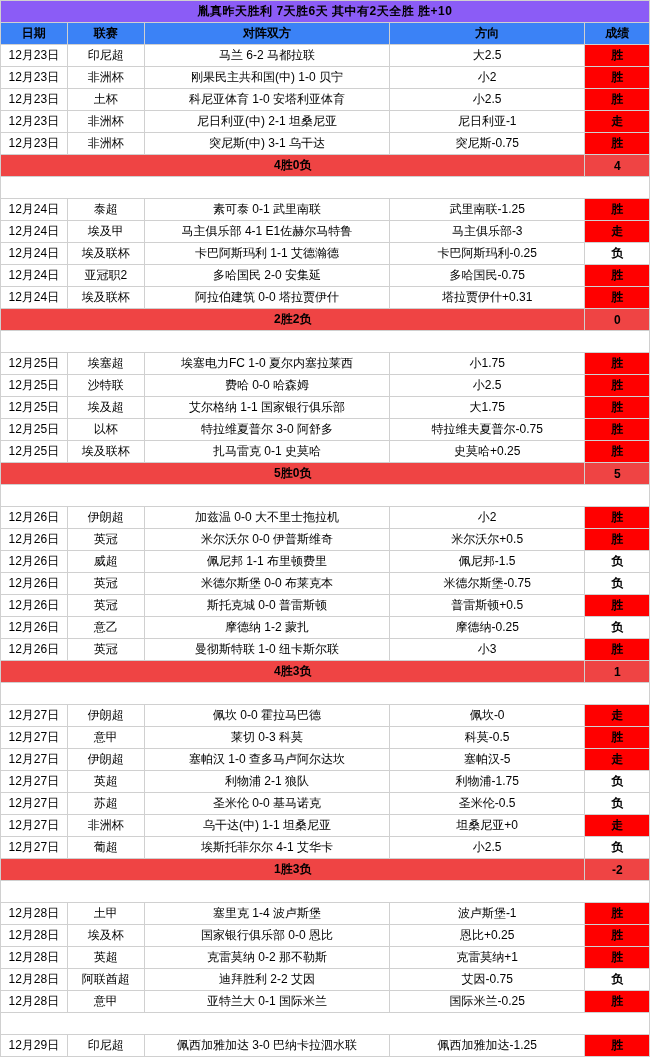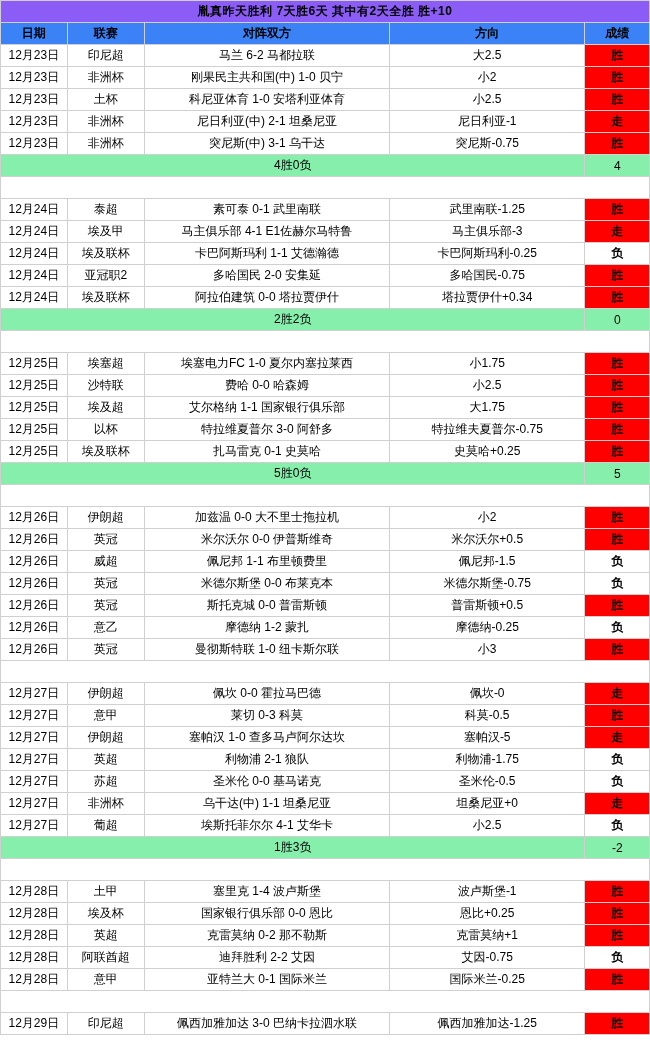--- a/index.html
+++ b/index.html
@@ -60,22 +60,22 @@
     color: #ffffff;
     font-weight: bold;
     font-size: 12.5px;
   }
   .res.win  { background: #ff0000; color: #ffffff; }
   .res.lose { background: #ffffff; color: #000000; }
   .res.draw { background: #ff0000; color: #ffffff; }
 
   
   .sum-row td {
-    background: #86efac;
-    font-weight: normal;
+    background: #ef4444;
+    font-weight: bold;
     height: 26px;
     border: 1px solid #c8c800;
   }
   .sum-row td.sum-text {
     color: #000000;
     font-size: 15px;
   }
   .sum-row td.sum-num {
     color: #ff0000;
     font-size: 16px;
@@ -180,21 +180,21 @@
         <td>12月24日</td>
         <td>亚冠职2</td>
         <td class="match-cell">多哈国民  2-0  安集延</td>
         <td class="dir-cell">多哈国民-0.75</td>
         <td class="res win">胜</td>
       </tr>
       <tr class="data-row">
         <td>12月24日</td>
         <td>埃及联杯</td>
         <td class="match-cell">阿拉伯建筑  0-0  塔拉贾伊什</td>
-        <td class="dir-cell">塔拉贾伊什+0.34</td>
+        <td class="dir-cell">塔拉贾伊什+0.31</td>
         <td class="res win">胜</td>
       </tr>
       <tr class="sum-row">
         <td class="sum-text" colspan="4">2胜2负</td>
         <td class="sum-num">0</td>
       </tr>
       <tr class="spacer-row">
         <td colspan="5"></td>
       </tr>
       <tr class="data-row">
@@ -281,20 +281,24 @@
         <td class="dir-cell">摩德纳-0.25</td>
         <td class="res lose">负</td>
       </tr>
       <tr class="data-row">
         <td>12月26日</td>
         <td>英冠</td>
         <td class="match-cell">曼彻斯特联  1-0  纽卡斯尔联</td>
         <td class="dir-cell">小3</td>
         <td class="res win">胜</td>
       </tr>
+      <tr class="sum-row">
+        <td class="sum-text" colspan="4">4胜3负</td>
+        <td class="sum-num">1</td>
+      </tr>
       <tr class="spacer-row">
         <td colspan="5"></td>
       </tr>
       <tr class="data-row">
         <td>12月27日</td>
         <td>伊朗超</td>
         <td class="match-cell">佩坎  0-0  霍拉马巴德</td>
         <td class="dir-cell">佩坎-0</td>
         <td class="res draw">走</td>
       </tr>

